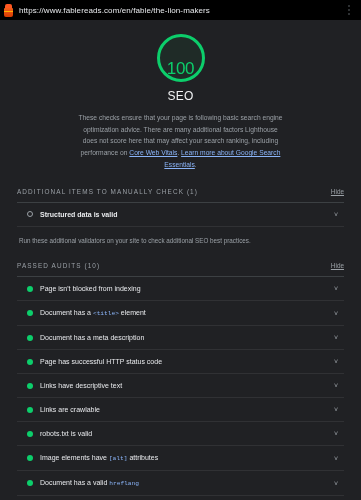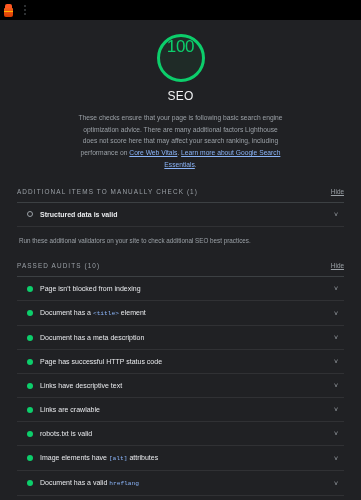--- a/index.html
+++ b/index.html
@@ -65,21 +65,21 @@
   }
   .report-card {
     background: #202124;
     padding: 14px 0 0 0;
   }
   .gauge-wrap { display: flex; flex-direction: column; align-items: center; }
   .gauge {
     width: 48px; height: 48px;
     border-radius: 50%;
     border: 3px solid #0cce6b;
-    display: flex; align-items: flex-start; justify-content: center;
+    display: flex; align-items: flex-end; justify-content: center;
     background: rgba(12, 206, 107, 0.06);
   }
   .gauge-score {
     color: #0cce6b;
     font-size: 17px;
     letter-spacing: -0.3px;
   }
   .gauge-label {
     color: #f1f3f4;
     font-size: 12px;
@@ -165,20 +165,21 @@
 </style>
 </head>
 <body>
 
 <div class="browser-bar">
   <span class="lh-favicon">
     <span class="beam"></span>
       <span class="body"></span>
       <span class="stripe"></span>
   </span>
+  <span class="url-text">https://www.fablereads.com/en/fable/the-lion-makers</span>
   <span class="kebab">
     <i></i>
       <i></i>
       <i></i>
   </span>
 </div>
 
 <div class="page">
 
   <div class="report-card">

